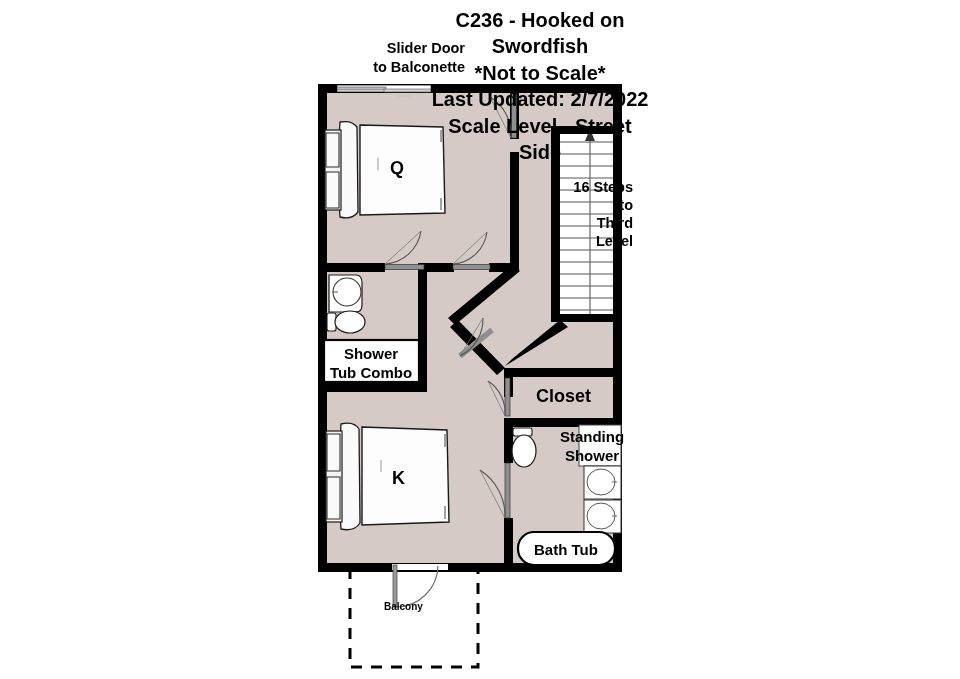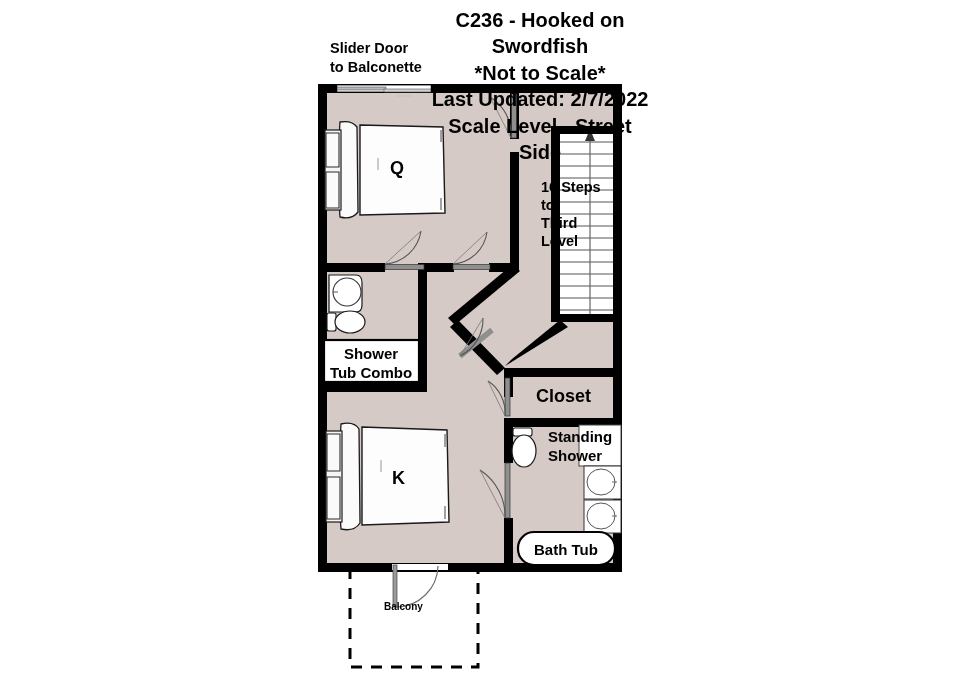--- a/index.html
+++ b/index.html
@@ -27,41 +27,41 @@
     left:430px; top:7px; width:220px;
     text-align:center;
     font-size:20px;
     font-weight:bold;
     line-height:1.32;
     color:#000;
   }
   #slider-label{
     position:absolute;
     left:330px; top:39px; width:135px;
-    text-align:left;
+    text-align:right;
     font-size:14.5px;
     font-weight:bold;
     line-height:1.32;
     color:#000;
   }
   #stairs-label{
     position:absolute;
     left:541px; top:178px; width:92px;
-    text-align:left;
+    text-align:right;
     font-size:14.5px;
     font-weight:bold;
     line-height:1.25;
     color:#000;
   }
   #bed-q{ left:390px; top:158px; font-size:18px; }
   #bed-k{ left:392px; top:468px; font-size:18px; }
   #closet-label{ left:536px; top:386px; font-size:18px; }
   #standing-label{
     position:absolute; left:548px; top:428px; width:88px;
-    font-size:15px; font-weight:bold; line-height:1.25; color:#000;
+    text-align:center; font-size:15px; font-weight:bold; line-height:1.25; color:#000;
   }
   #shower-tub-label{
     position:absolute; left:325px; top:344px; width:92px;
     text-align:center; font-size:15px; font-weight:bold; line-height:1.28; color:#000;
   }
   #bathtub-label{ left:534px; top:541px; font-size:15px; }
   #balcony-label{ left:384px; top:601px; font-size:10px; }
 </style>
 </head>
 <body>

